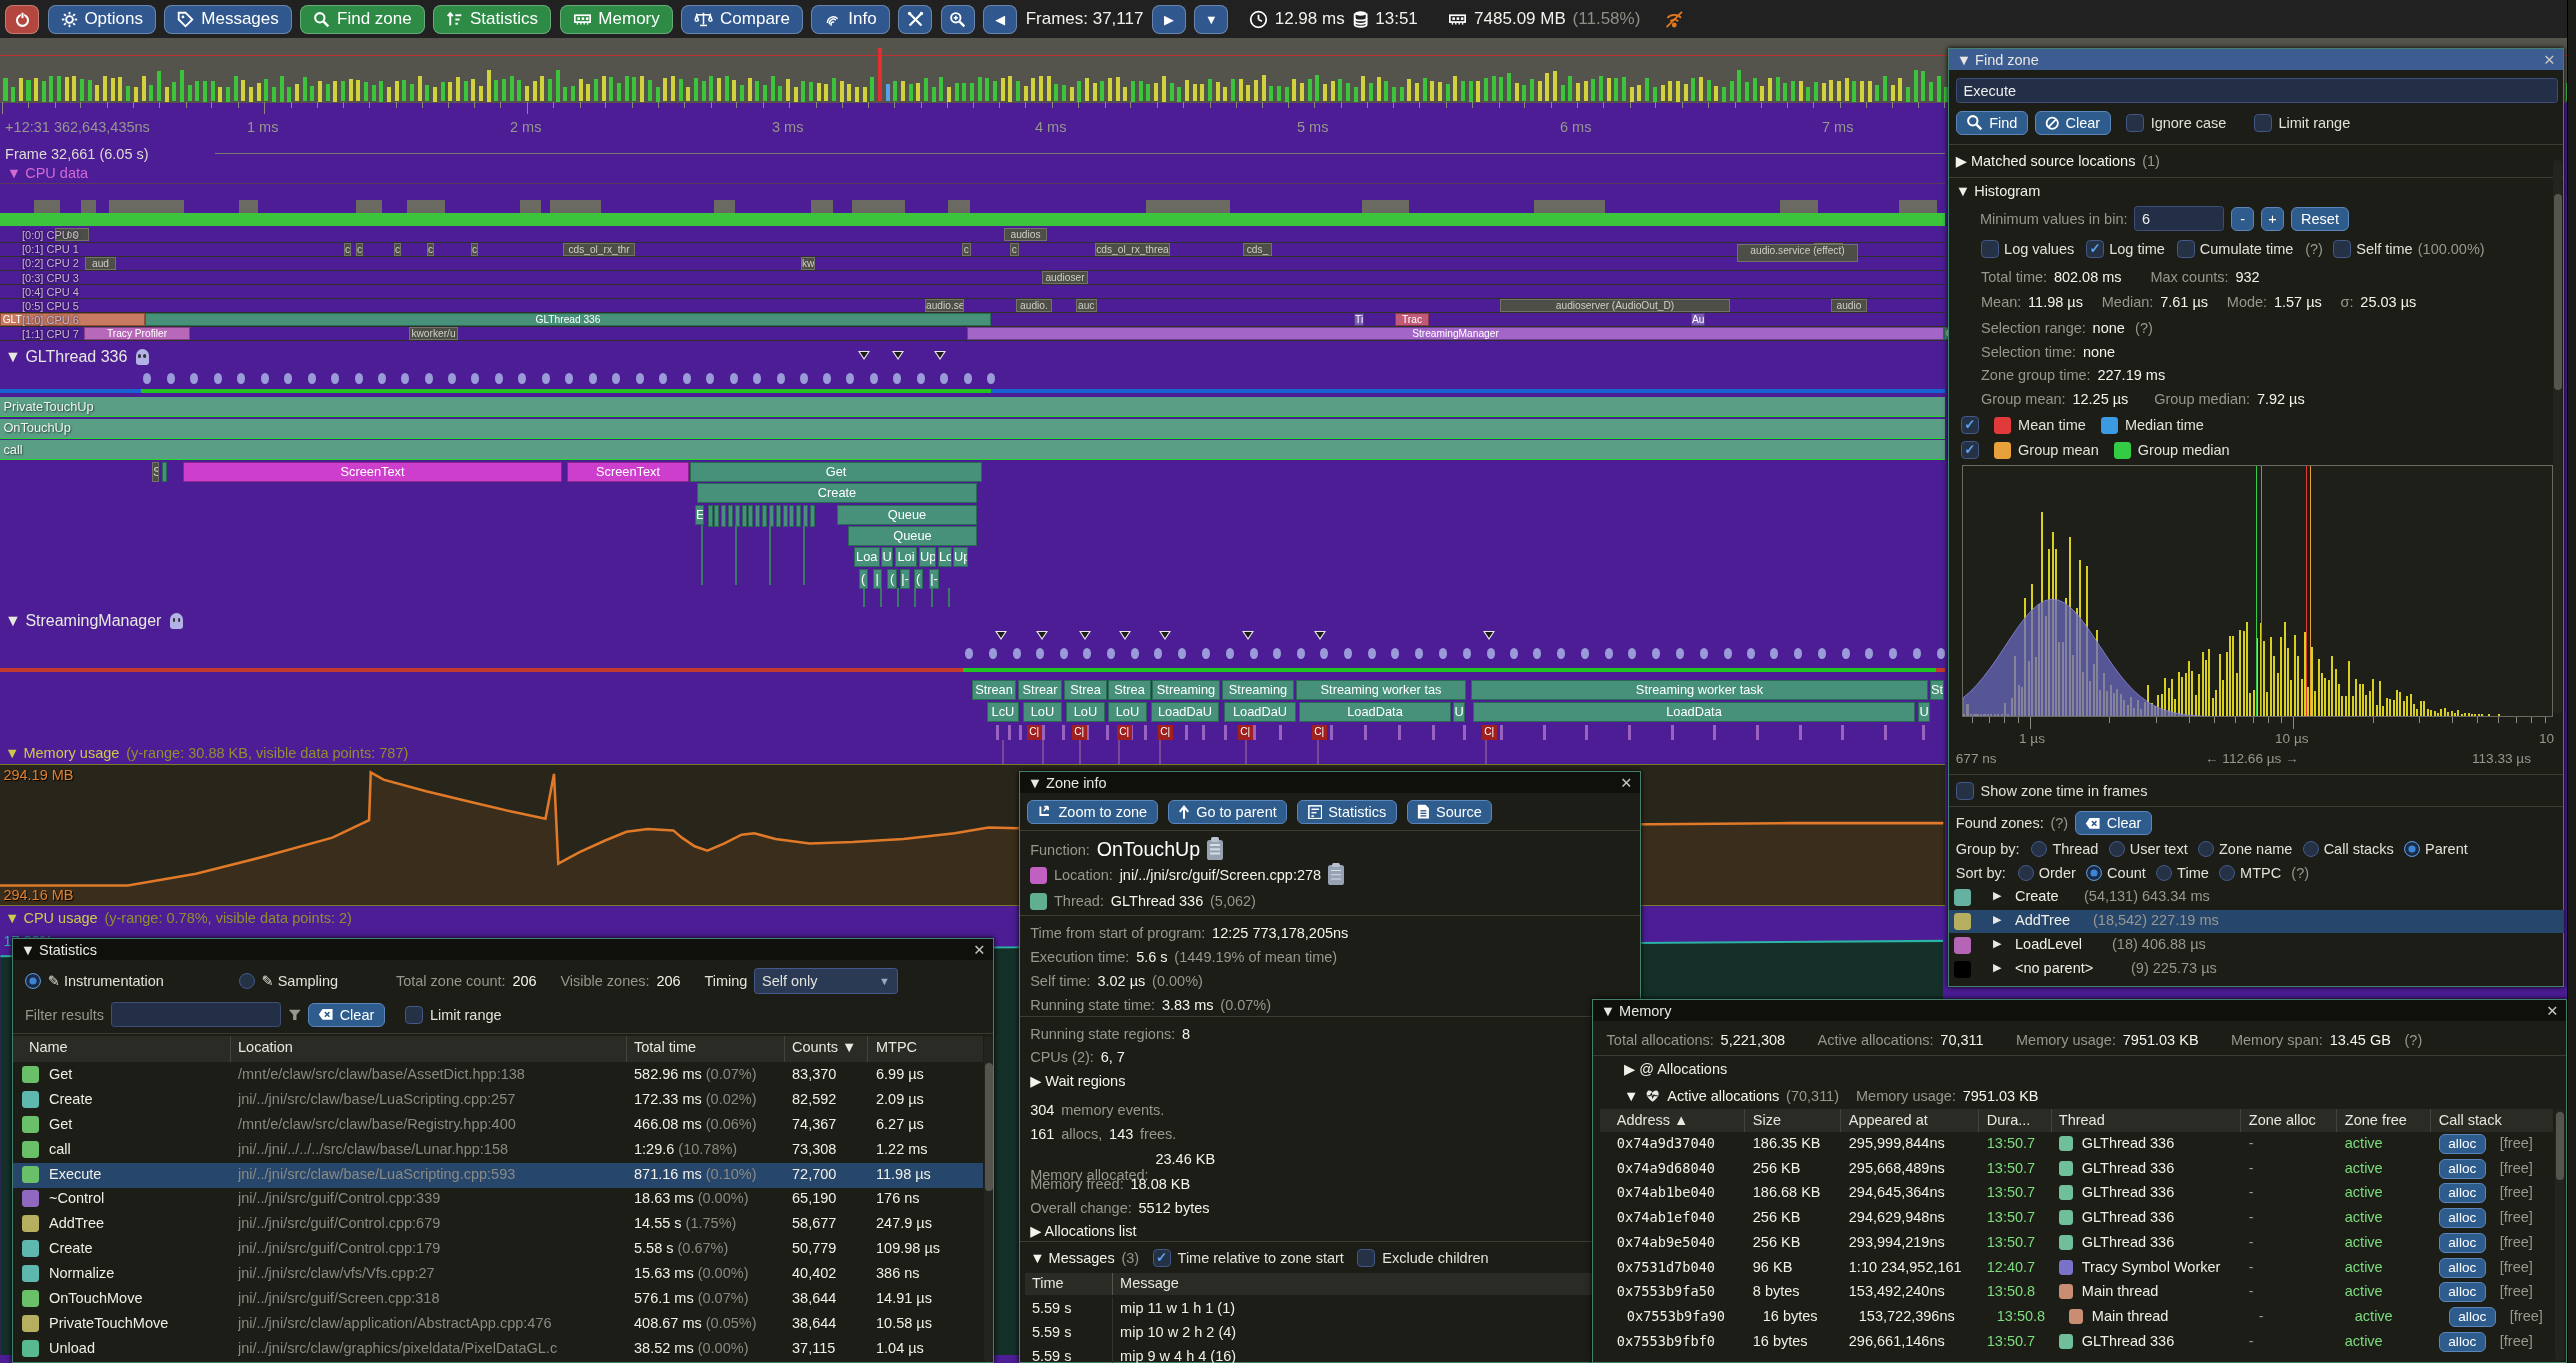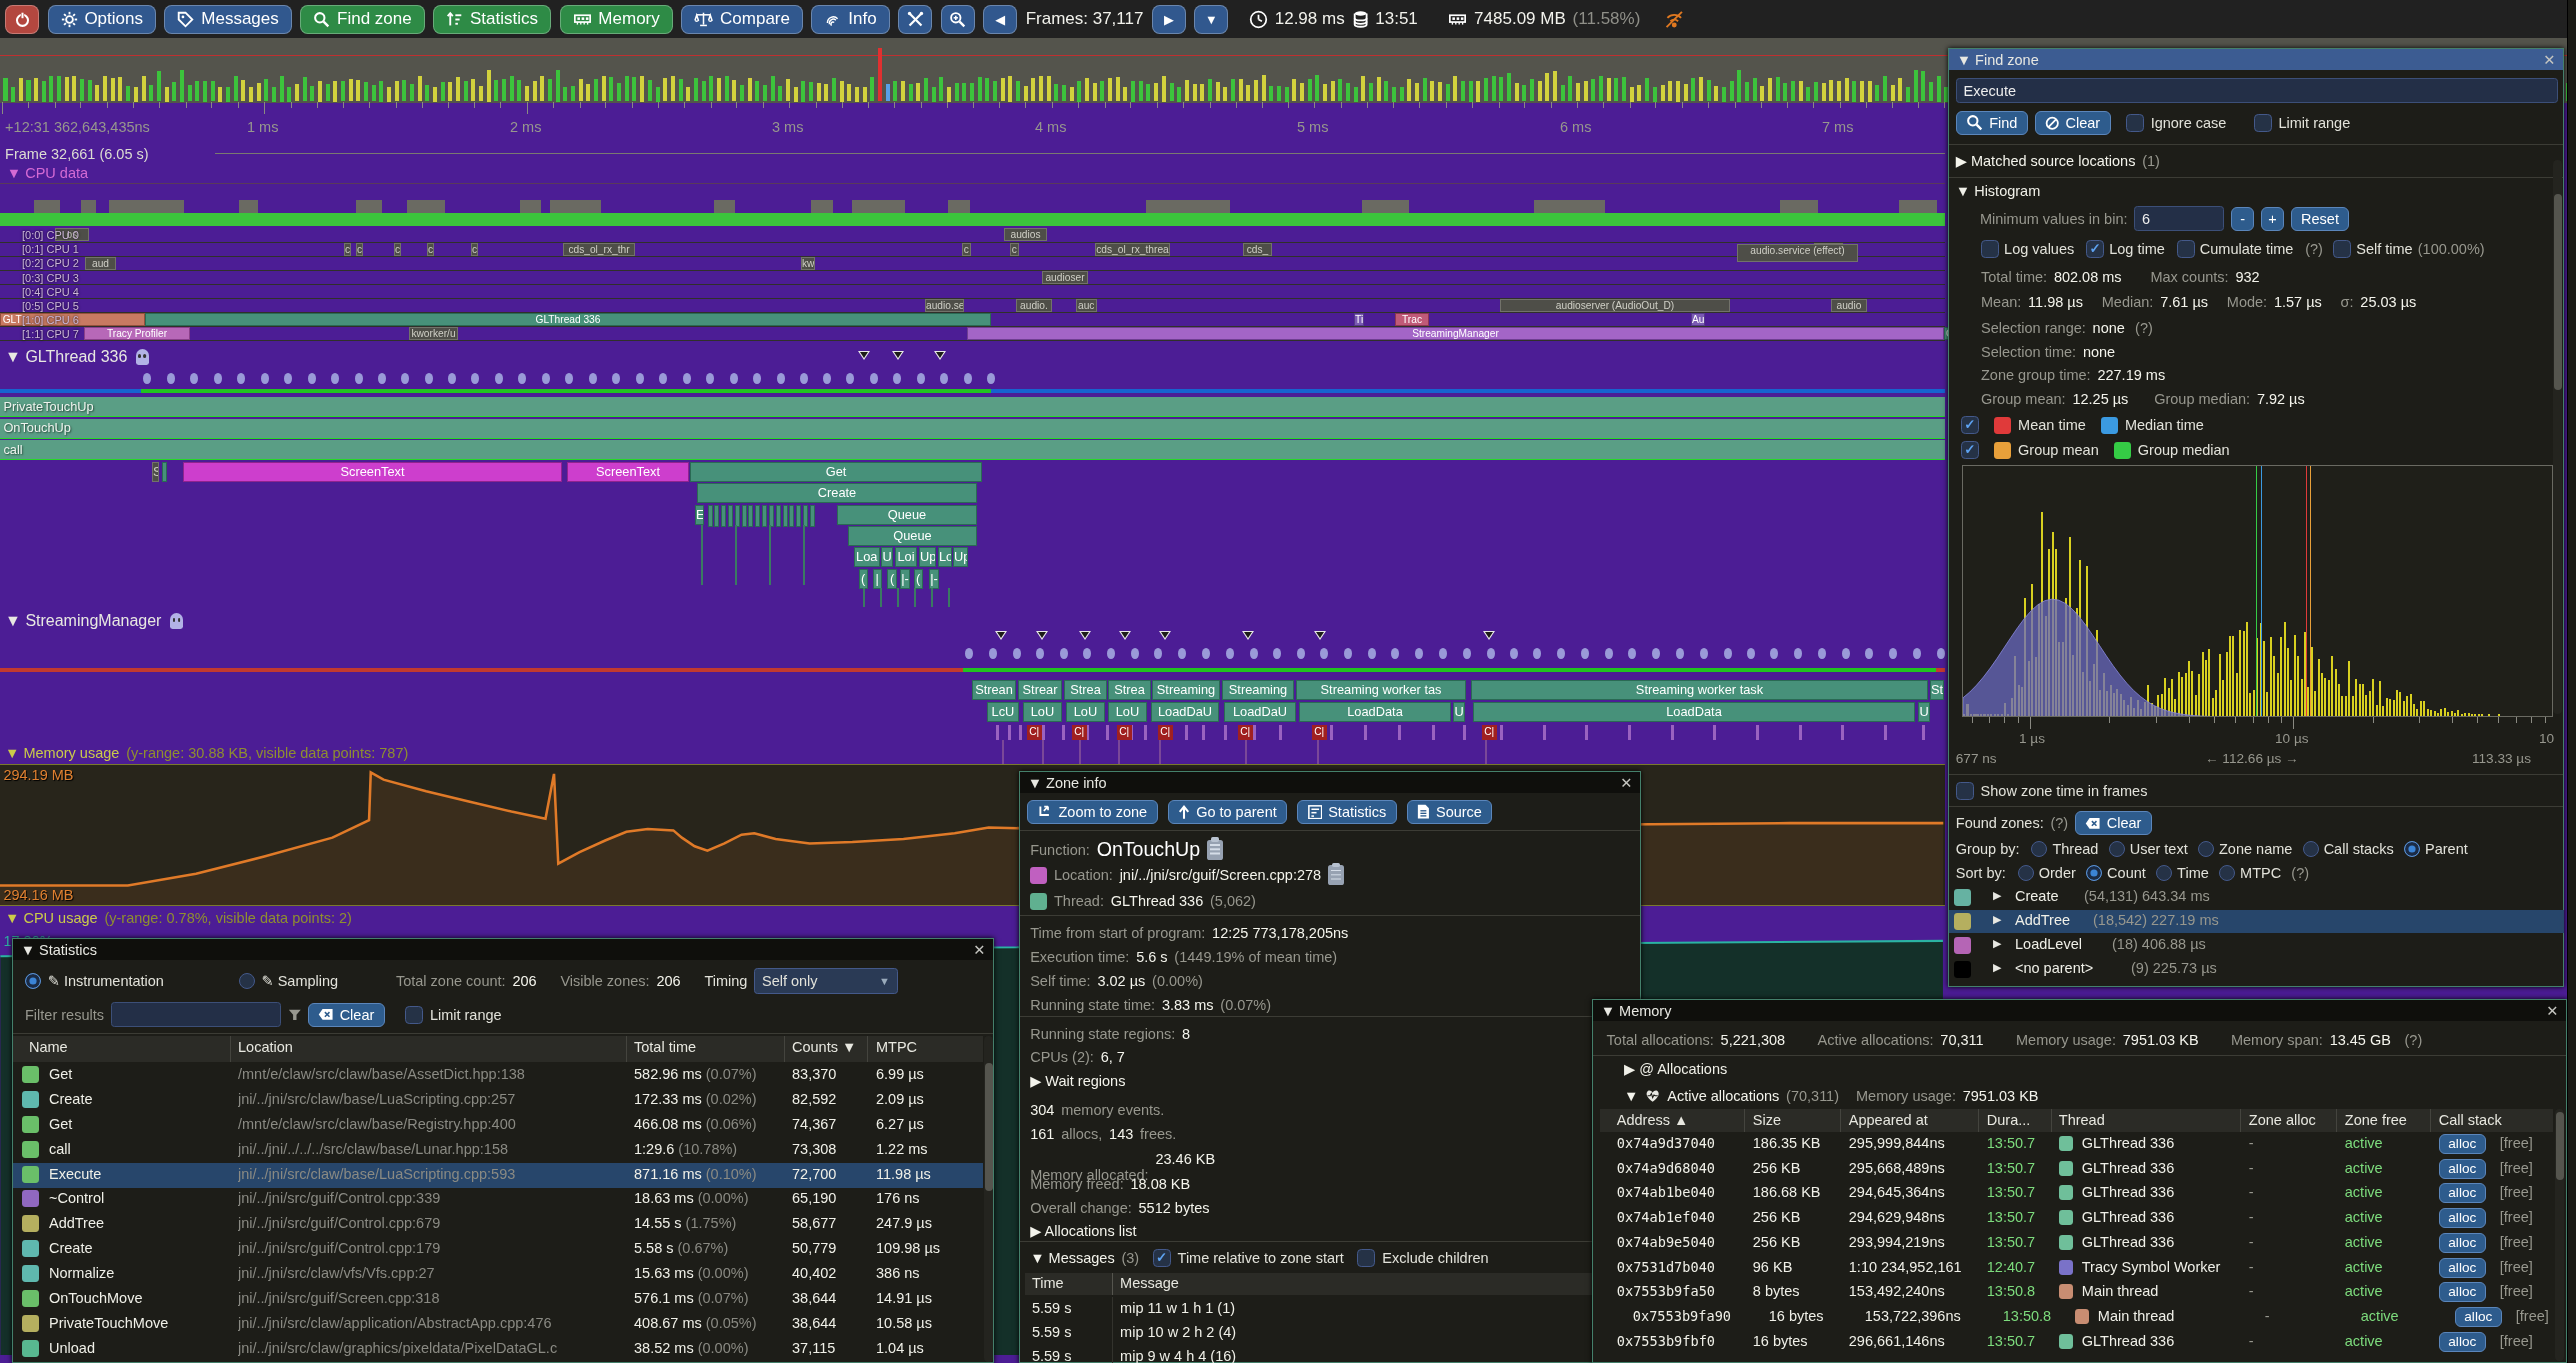--- a/index.html
+++ b/index.html
@@ -1831,21 +1831,21 @@
           <span style="left: 153px; top: 3.4px; font-size: 14.5px; color: rgb(240, 240, 232); position: absolute;">8 bytes</span>
           <span style="left: 249px; top: 3.4px; font-size: 14.5px; color: rgb(240, 240, 232); width: 128px; overflow: hidden; white-space: nowrap; position: absolute;">153,492,240ns</span>
           <span style="left: 387px; top: 3.4px; font-size: 14.5px; color: rgb(125, 220, 125); position: absolute;">13:50.8</span>
           <span style="left: 459px; top: 4.3px; width: 14.5px; height: 14.5px; background: rgb(200, 141, 114); border-radius: 3.4px; position: absolute;"></span>
           <span style="left: 482px; top: 3.4px; font-size: 14.5px; color: rgb(240, 240, 232); width: 149px; overflow: hidden; white-space: nowrap; position: absolute;">Main thread</span>
           <span style="left: 649px; top: 3.4px; font-size: 14.5px; color: rgb(151, 151, 142); position: absolute;">-</span>
           <span style="left: 745px; top: 3.4px; font-size: 14.5px; color: rgb(125, 220, 125); position: absolute;">active</span>
           <div class="pbtn" style="left: 839px; top: 1.7px; height: 20.5px; padding: 0px 8.5px; font-size: 13.6px; position: absolute;">alloc</div>
           <span style="left: 900px; top: 3.4px; font-size: 14.5px; color: rgb(151, 151, 142); position: absolute;">[free]</span>
         </div>
-        <div style="left: 16px; top: 173px; width: 953px; height: 25px; position: absolute;">
+        <div style="left: 10px; top: 173px; width: 953px; height: 25px; position: absolute;">
           <span style="left: 17px; top: 3.4px; font-size: 13.6px; font-family: &quot;DejaVu Sans Mono&quot;, monospace; color: rgb(240, 240, 232); position: absolute;">0x7553b9fa90</span>
           <span style="left: 153px; top: 3.4px; font-size: 14.5px; color: rgb(240, 240, 232); position: absolute;">16 bytes</span>
           <span style="left: 249px; top: 3.4px; font-size: 14.5px; color: rgb(240, 240, 232); width: 128px; overflow: hidden; white-space: nowrap; position: absolute;">153,722,396ns</span>
           <span style="left: 387px; top: 3.4px; font-size: 14.5px; color: rgb(125, 220, 125); position: absolute;">13:50.8</span>
           <span style="left: 459px; top: 4.3px; width: 14.5px; height: 14.5px; background: rgb(200, 141, 114); border-radius: 3.4px; position: absolute;"></span>
           <span style="left: 482px; top: 3.4px; font-size: 14.5px; color: rgb(240, 240, 232); width: 149px; overflow: hidden; white-space: nowrap; position: absolute;">Main thread</span>
           <span style="left: 649px; top: 3.4px; font-size: 14.5px; color: rgb(151, 151, 142); position: absolute;">-</span>
           <span style="left: 745px; top: 3.4px; font-size: 14.5px; color: rgb(125, 220, 125); position: absolute;">active</span>
           <div class="pbtn" style="left: 839px; top: 1.7px; height: 20.5px; padding: 0px 8.5px; font-size: 13.6px; position: absolute;">alloc</div>
           <span style="left: 900px; top: 3.4px; font-size: 14.5px; color: rgb(151, 151, 142); position: absolute;">[free]</span>

